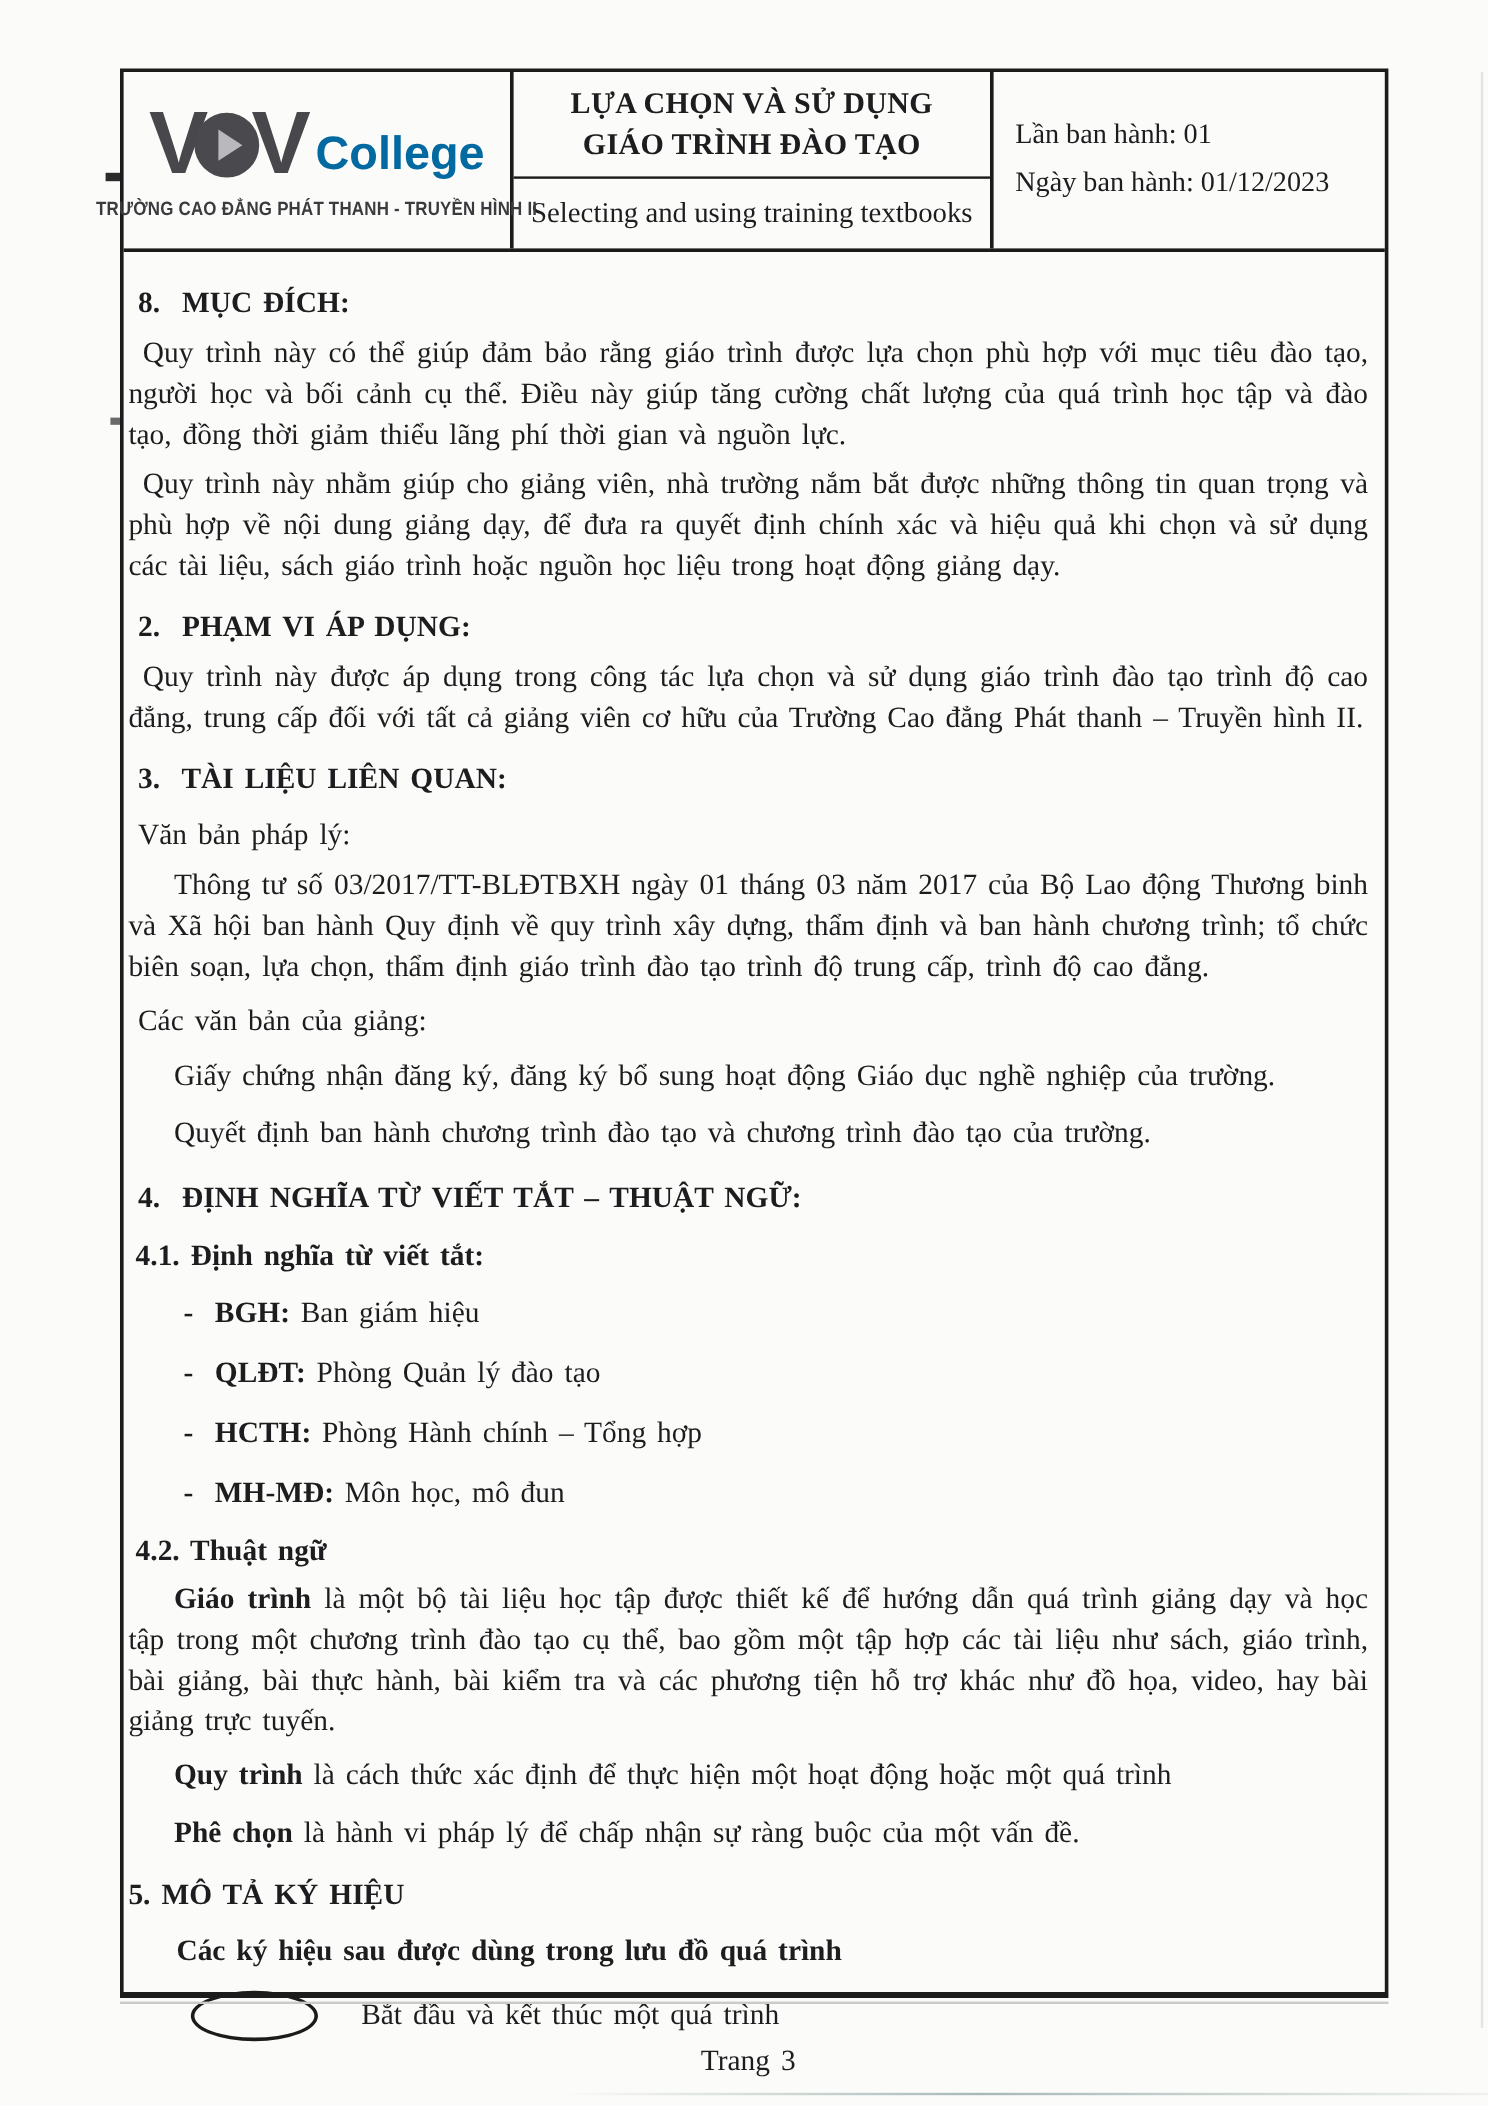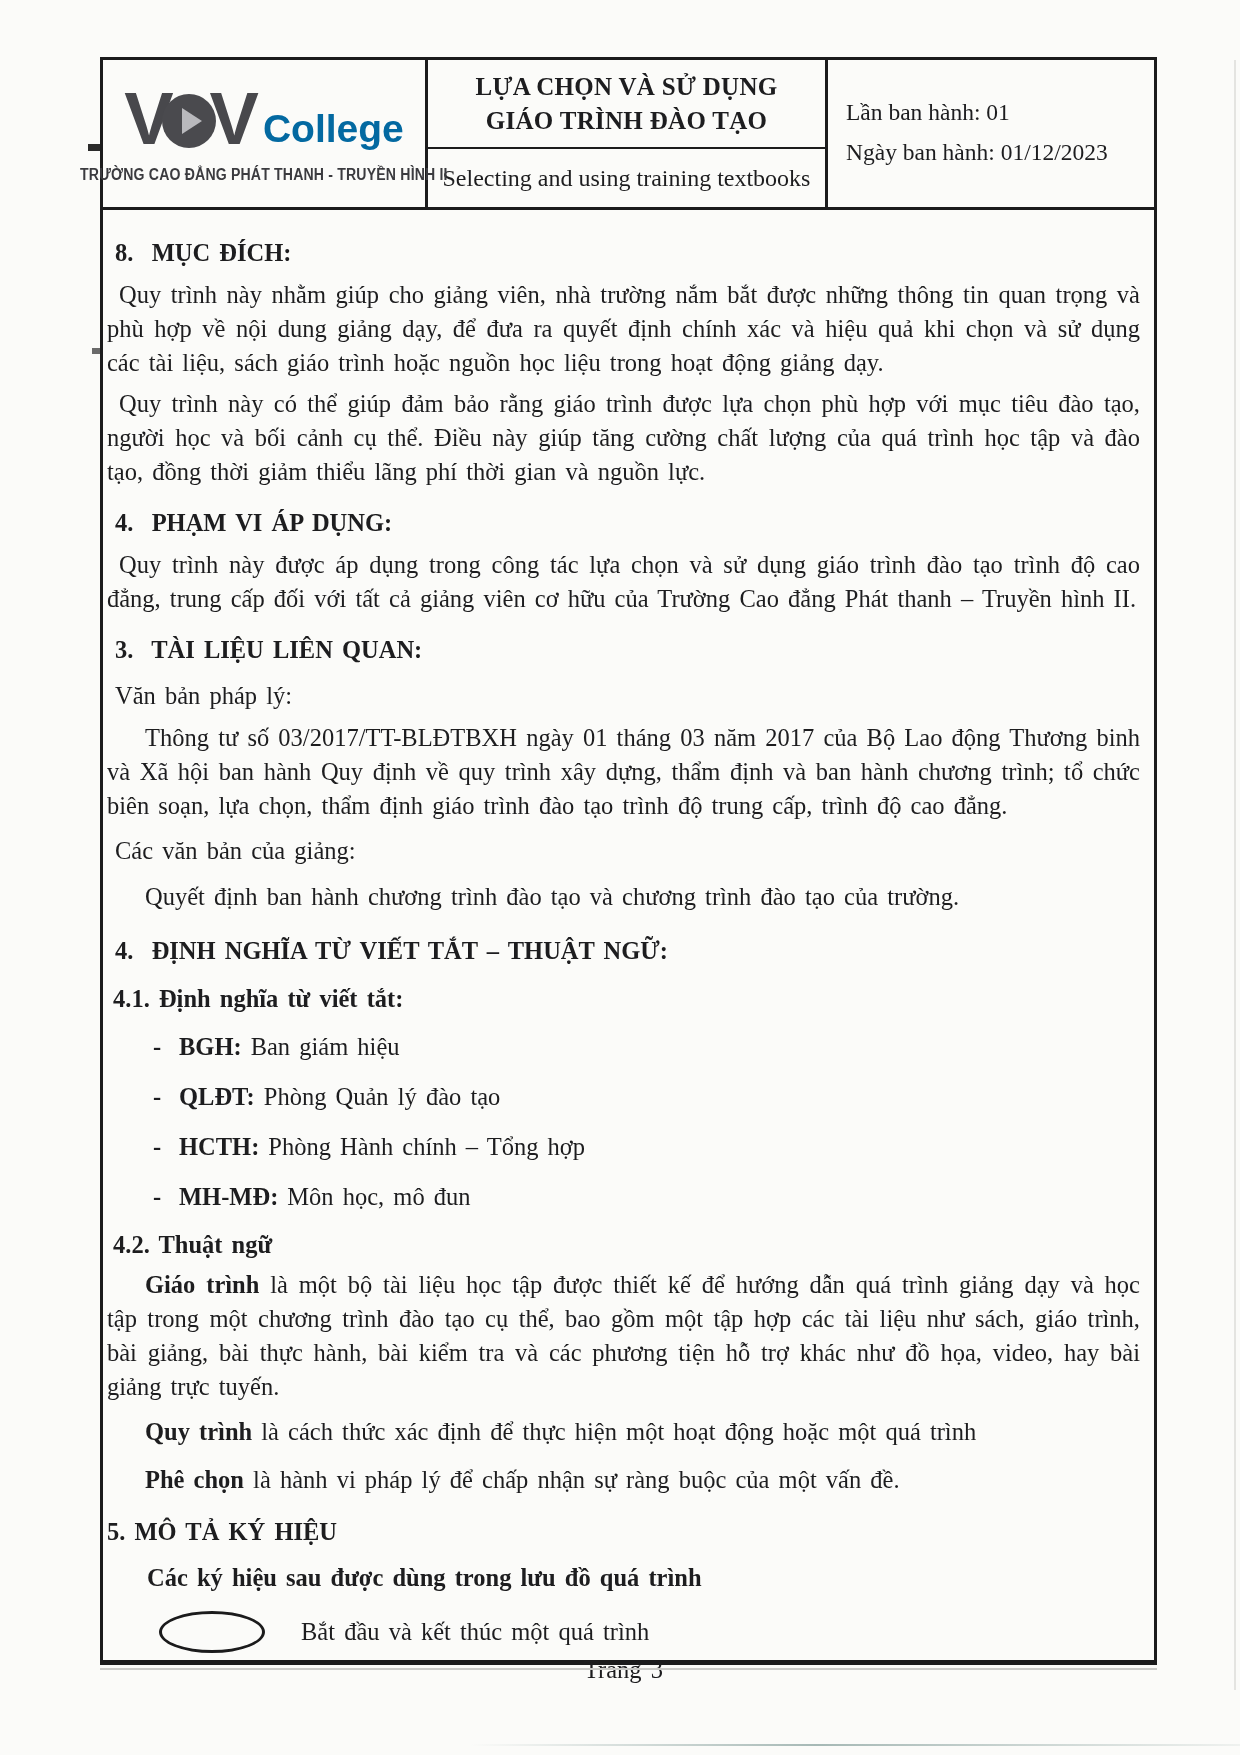--- a/index.html
+++ b/index.html
@@ -113,30 +113,31 @@
 
       <div class="cell issue-cell">
         <div>Lần ban hành: 01</div>
         <div>Ngày ban hành: 01/12/2023</div>
       </div>
     </div>
 
     <div class="doc-body">
 
       <div class="sec-h">8.  MỤC ĐÍCH:</div>
+      <p class="para">Quy trình này có thể giúp đảm bảo rằng giáo trình được lựa chọn phù hợp với mục tiêu đào tạo, người học và bối cảnh cụ thể. Điều này giúp tăng cường chất lượng của quá trình học tập và đào tạo, đồng thời giảm thiểu lãng phí thời gian và nguồn lực.</p>
       <p class="para">Quy trình này nhằm giúp cho giảng viên, nhà trường nắm bắt được những thông tin quan trọng và phù hợp về nội dung giảng dạy, để đưa ra quyết định chính xác và hiệu quả khi chọn và sử dụng các tài liệu, sách giáo trình hoặc nguồn học liệu trong hoạt động giảng dạy.</p>
-      <p class="para">Quy trình này có thể giúp đảm bảo rằng giáo trình được lựa chọn phù hợp với mục tiêu đào tạo, người học và bối cảnh cụ thể. Điều này giúp tăng cường chất lượng của quá trình học tập và đào tạo, đồng thời giảm thiểu lãng phí thời gian và nguồn lực.</p>
 
-      <div class="sec-h">4.  PHẠM VI ÁP DỤNG:</div>
+      <div class="sec-h">2.  PHẠM VI ÁP DỤNG:</div>
       <p class="para">Quy trình này được áp dụng trong công tác lựa chọn và sử dụng giáo trình đào tạo trình độ cao đẳng, trung cấp đối với tất cả giảng viên cơ hữu của Trường Cao đẳng Phát thanh – Truyền hình II.</p>
 
       <div class="sec-h">3.  TÀI LIỆU LIÊN QUAN:</div>
       <div class="plain-line">Văn bản pháp lý:</div>
       <p class="para indented">Thông tư số 03/2017/TT-BLĐTBXH ngày 01 tháng 03 năm 2017 của Bộ Lao động Thương binh và Xã hội ban hành Quy định về quy trình xây dựng, thẩm định và ban hành chương trình; tổ chức biên soạn, lựa chọn, thẩm định giáo trình đào tạo trình độ trung cấp, trình độ cao đẳng.</p>
       <div class="plain-line">Các văn bản của giảng:</div>
+      <div class="single">Giấy chứng nhận đăng ký, đăng ký bổ sung hoạt động Giáo dục nghề nghiệp của trường.</div>
       <div class="single">Quyết định ban hành chương trình đào tạo và chương trình đào tạo của trường.</div>
 
       <div class="sec-h">4.  ĐỊNH NGHĨA TỪ VIẾT TẮT – THUẬT NGỮ:</div>
       <div class="sub-h">4.1. Định nghĩa từ viết tắt:</div>
 
       <div class="abbr-row">
         <span class="abbr-dash">-</span>
         <span class="abbr-term">BGH:</span>
         <span class="abbr-def">Ban giám hiệu</span>
       </div>

